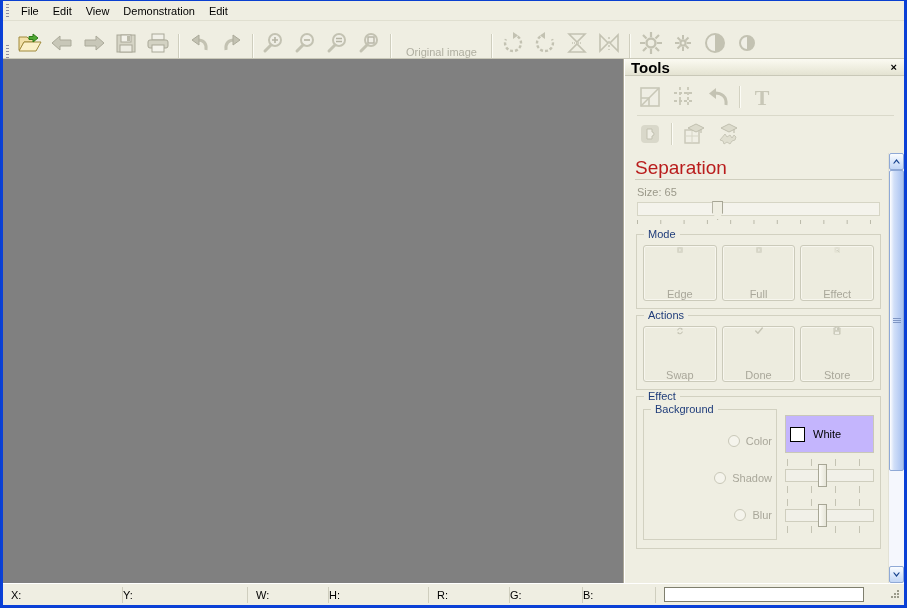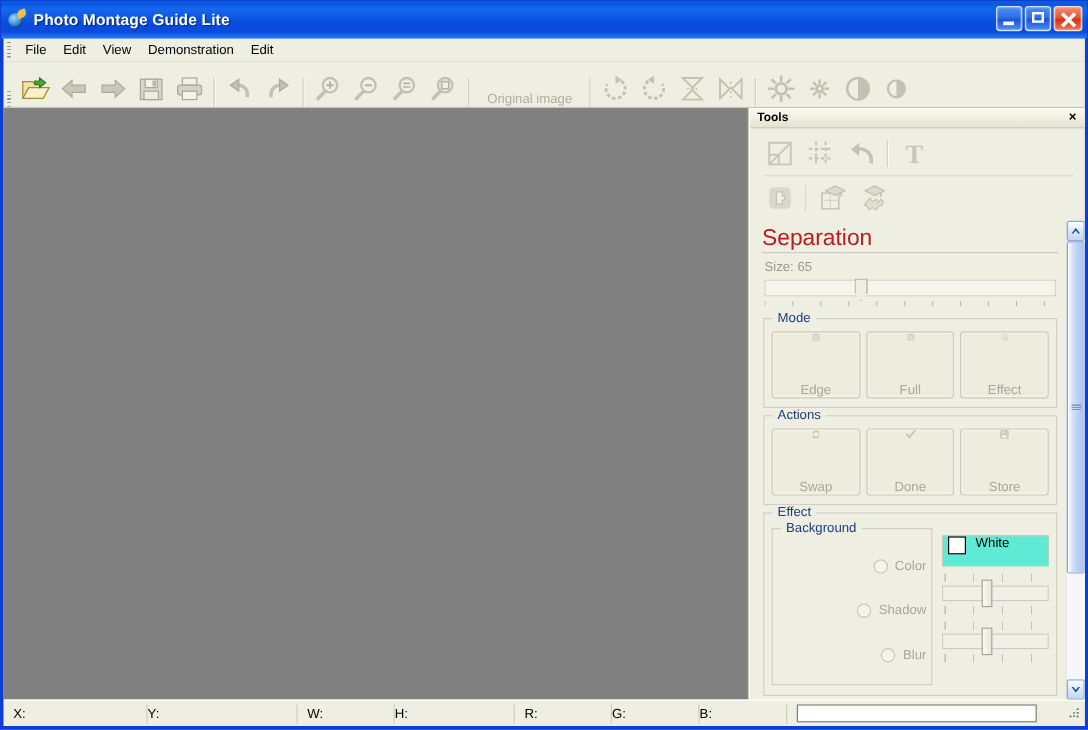--- a/index.html
+++ b/index.html
@@ -181,21 +181,21 @@
   }
   .tools-head {
     height: 17px; flex: 0 0 17px;
     background: linear-gradient(to bottom, #FBFAF2 0%, #EFEEE0 55%, #E4E3D2 100%);
     border-bottom: 1px solid #C9C8B8;
     display: flex; align-items: center;
     padding: 0 4px 0 6px;
     box-sizing: border-box;
   }
   .tools-head-title {
-    font-weight: bold; font-size: 10px; color: #000;
+    font-weight: bold; font-size: 15px; color: #000;
     flex: 1 1 auto;
   }
   .tools-close {
     font-weight: bold; font-size: 11px; color: #000;
     padding: 0 3px; cursor: default; line-height: 10px;
   }
   .tools-icons {
     flex: 0 0 auto;
     padding: 4px 6px 2px 10px;
   }
@@ -358,24 +358,24 @@
     border: 1px solid #C9C8B8;
     background: #F5F4EC;
     margin-right: 6px;
     flex: 0 0 12px;
     box-sizing: border-box;
   }
   .radio-row .lbl { color: #A9A79A; font-size: 11px; }
 
   
   .color-combo {
-    height: 26px;
-    background: #5eead4;
+    height: 38px;
+    background: #c4b5fd;
     border: 1px solid #C9C8B8;
-    display: flex; align-items: flex-start;
+    display: flex; align-items: center;
     padding: 0 4px;
     box-sizing: border-box;
   }
   .swatch {
     width: 15px; height: 15px;
     background: #ffffff;
     border: 1px solid #000;
     margin-right: 8px;
     flex: 0 0 15px;
     box-sizing: border-box;
@@ -445,32 +445,20 @@
       radial-gradient(circle 1px at 8px 8px, #9a9a8a 99%, transparent);
   }
 
   svg { display: block; }
 </style>
 </head>
 <body>
 
 <div class="window">
 
-  <div class="titlebar">
-    <div class="title-icon">
-      <div class="globe"></div>
-        <div class="leaf"></div>
-    </div>
-    <div class="title-text">Photo Montage Guide Lite</div>
-    <div class="win-btns">
-      <div class="win-btn min"></div>
-      <div class="win-btn max"></div>
-      <div class="win-btn close"></div>
-    </div>
-  </div>
 
   <div class="client">
 
     <div class="menubar">
       <div class="grip"></div>
       <div class="menu-item">File</div>
       <div class="menu-item">Edit</div>
       <div class="menu-item">View</div>
       <div class="menu-item">Demonstration</div>
       <div class="menu-item">Edit</div>

